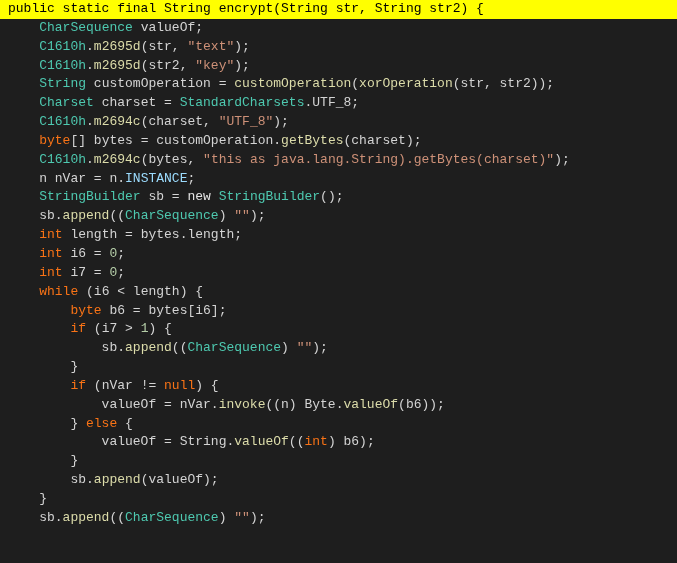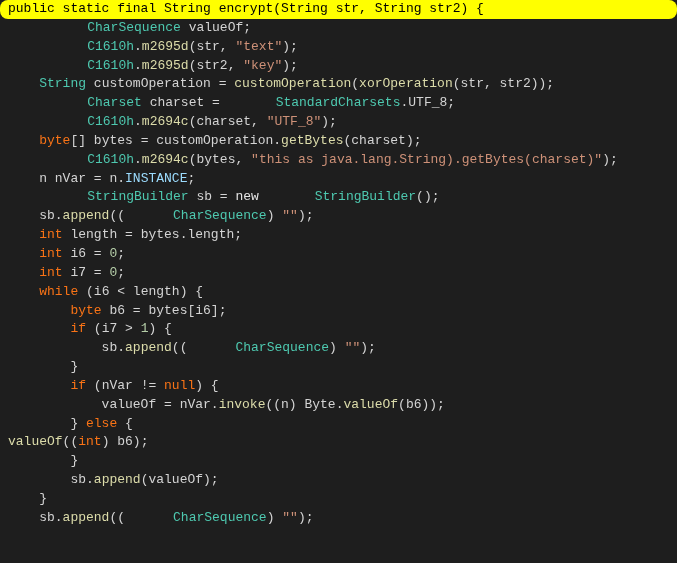--- a/index.html
+++ b/index.html
@@ -17,37 +17,36 @@
       padding: 0;
       width: 677px;
       min-height: 563px;
     }
     .line {
       display: flex;
       align-items: baseline;
       padding: 0 0 0 8px;
       white-space: pre;
       min-height: 18.85px;
-      border-radius: 8px;
     }
     .line.highlight {
       background: #ffff00;
     }
     .line.highlight span {
       color: #000 !important;
     }
 
     
     .kw { color: #f97316; } 
     .kw-mod { color: #569cd6; } 
     .type-str { color: #4ec9b0; } 
     .string { color: #ce9178; }
     .number { color: #b5cea8; }
     .plain { color: #d4d4d4; }
-    .class-name { color: #4ec9b0; margin-left: 48px; }
+    .class-name { color: #4ec9b0; }
     .var { color: #9cdcfe; }
     .keyword-new { color: #e5e5e5; }
     .yellow-method { color: #dcdcaa; }
     .highlight-method { color: #c00; text-align: center; }
   </style>
 </head>
 <body>
 
 <div class="code-container">
 <div class="line highlight"><span class="kw-mod">public static final </span><span class="type-str">String </span><span class="highlight-method">encrypt</span><span class="plain">(</span><span class="type-str">String</span><span class="plain"> str, </span><span class="type-str">String</span><span class="plain"> str2) {</span></div>
@@ -66,18 +65,18 @@
     <div class="line"><span class="plain">    </span><span class="kw">int</span><span class="plain"> i6 = </span><span class="number">0</span><span class="plain">;</span></div>
     <div class="line"><span class="plain">    </span><span class="kw">int</span><span class="plain"> i7 = </span><span class="number">0</span><span class="plain">;</span></div>
     <div class="line"><span class="plain">    </span><span class="kw">while</span><span class="plain"> (i6 &lt; length) {</span></div>
     <div class="line"><span class="plain">        </span><span class="kw">byte</span><span class="plain"> b6 = bytes[i6];</span></div>
     <div class="line"><span class="plain">        </span><span class="kw">if</span><span class="plain"> (i7 &gt; </span><span class="number">1</span><span class="plain">) {</span></div>
     <div class="line"><span class="plain">            sb.</span><span class="yellow-method">append</span><span class="plain">((</span><span class="class-name">CharSequence</span><span class="plain">) </span><span class="string">""</span><span class="plain">);</span></div>
     <div class="line"><span class="plain">        }</span></div>
     <div class="line"><span class="plain">        </span><span class="kw">if</span><span class="plain"> (nVar != </span><span class="kw">null</span><span class="plain">) {</span></div>
     <div class="line"><span class="plain">            valueOf = nVar.</span><span class="yellow-method">invoke</span><span class="plain">((n) Byte.</span><span class="yellow-method">valueOf</span><span class="plain">(b6));</span></div>
     <div class="line"><span class="plain">        } </span><span class="kw">else</span><span class="plain"> {</span></div>
-    <div class="line"><span class="yellow-method">valueOf</span><span class="plain">((</span><span class="kw">int</span><span class="plain">) b6);</span></div>
+    <div class="line"><span class="plain">            valueOf = String.</span><span class="yellow-method">valueOf</span><span class="plain">((</span><span class="kw">int</span><span class="plain">) b6);</span></div>
     <div class="line"><span class="plain">        }</span></div>
     <div class="line"><span class="plain">        sb.</span><span class="yellow-method">append</span><span class="plain">(valueOf);</span></div>
     <div class="line"><span class="plain">    }</span></div>
     <div class="line"><span class="plain">    sb.</span><span class="yellow-method">append</span><span class="plain">((</span><span class="class-name">CharSequence</span><span class="plain">) </span><span class="string">""</span><span class="plain">);</span></div>
   </div>
 
 </body></html>

